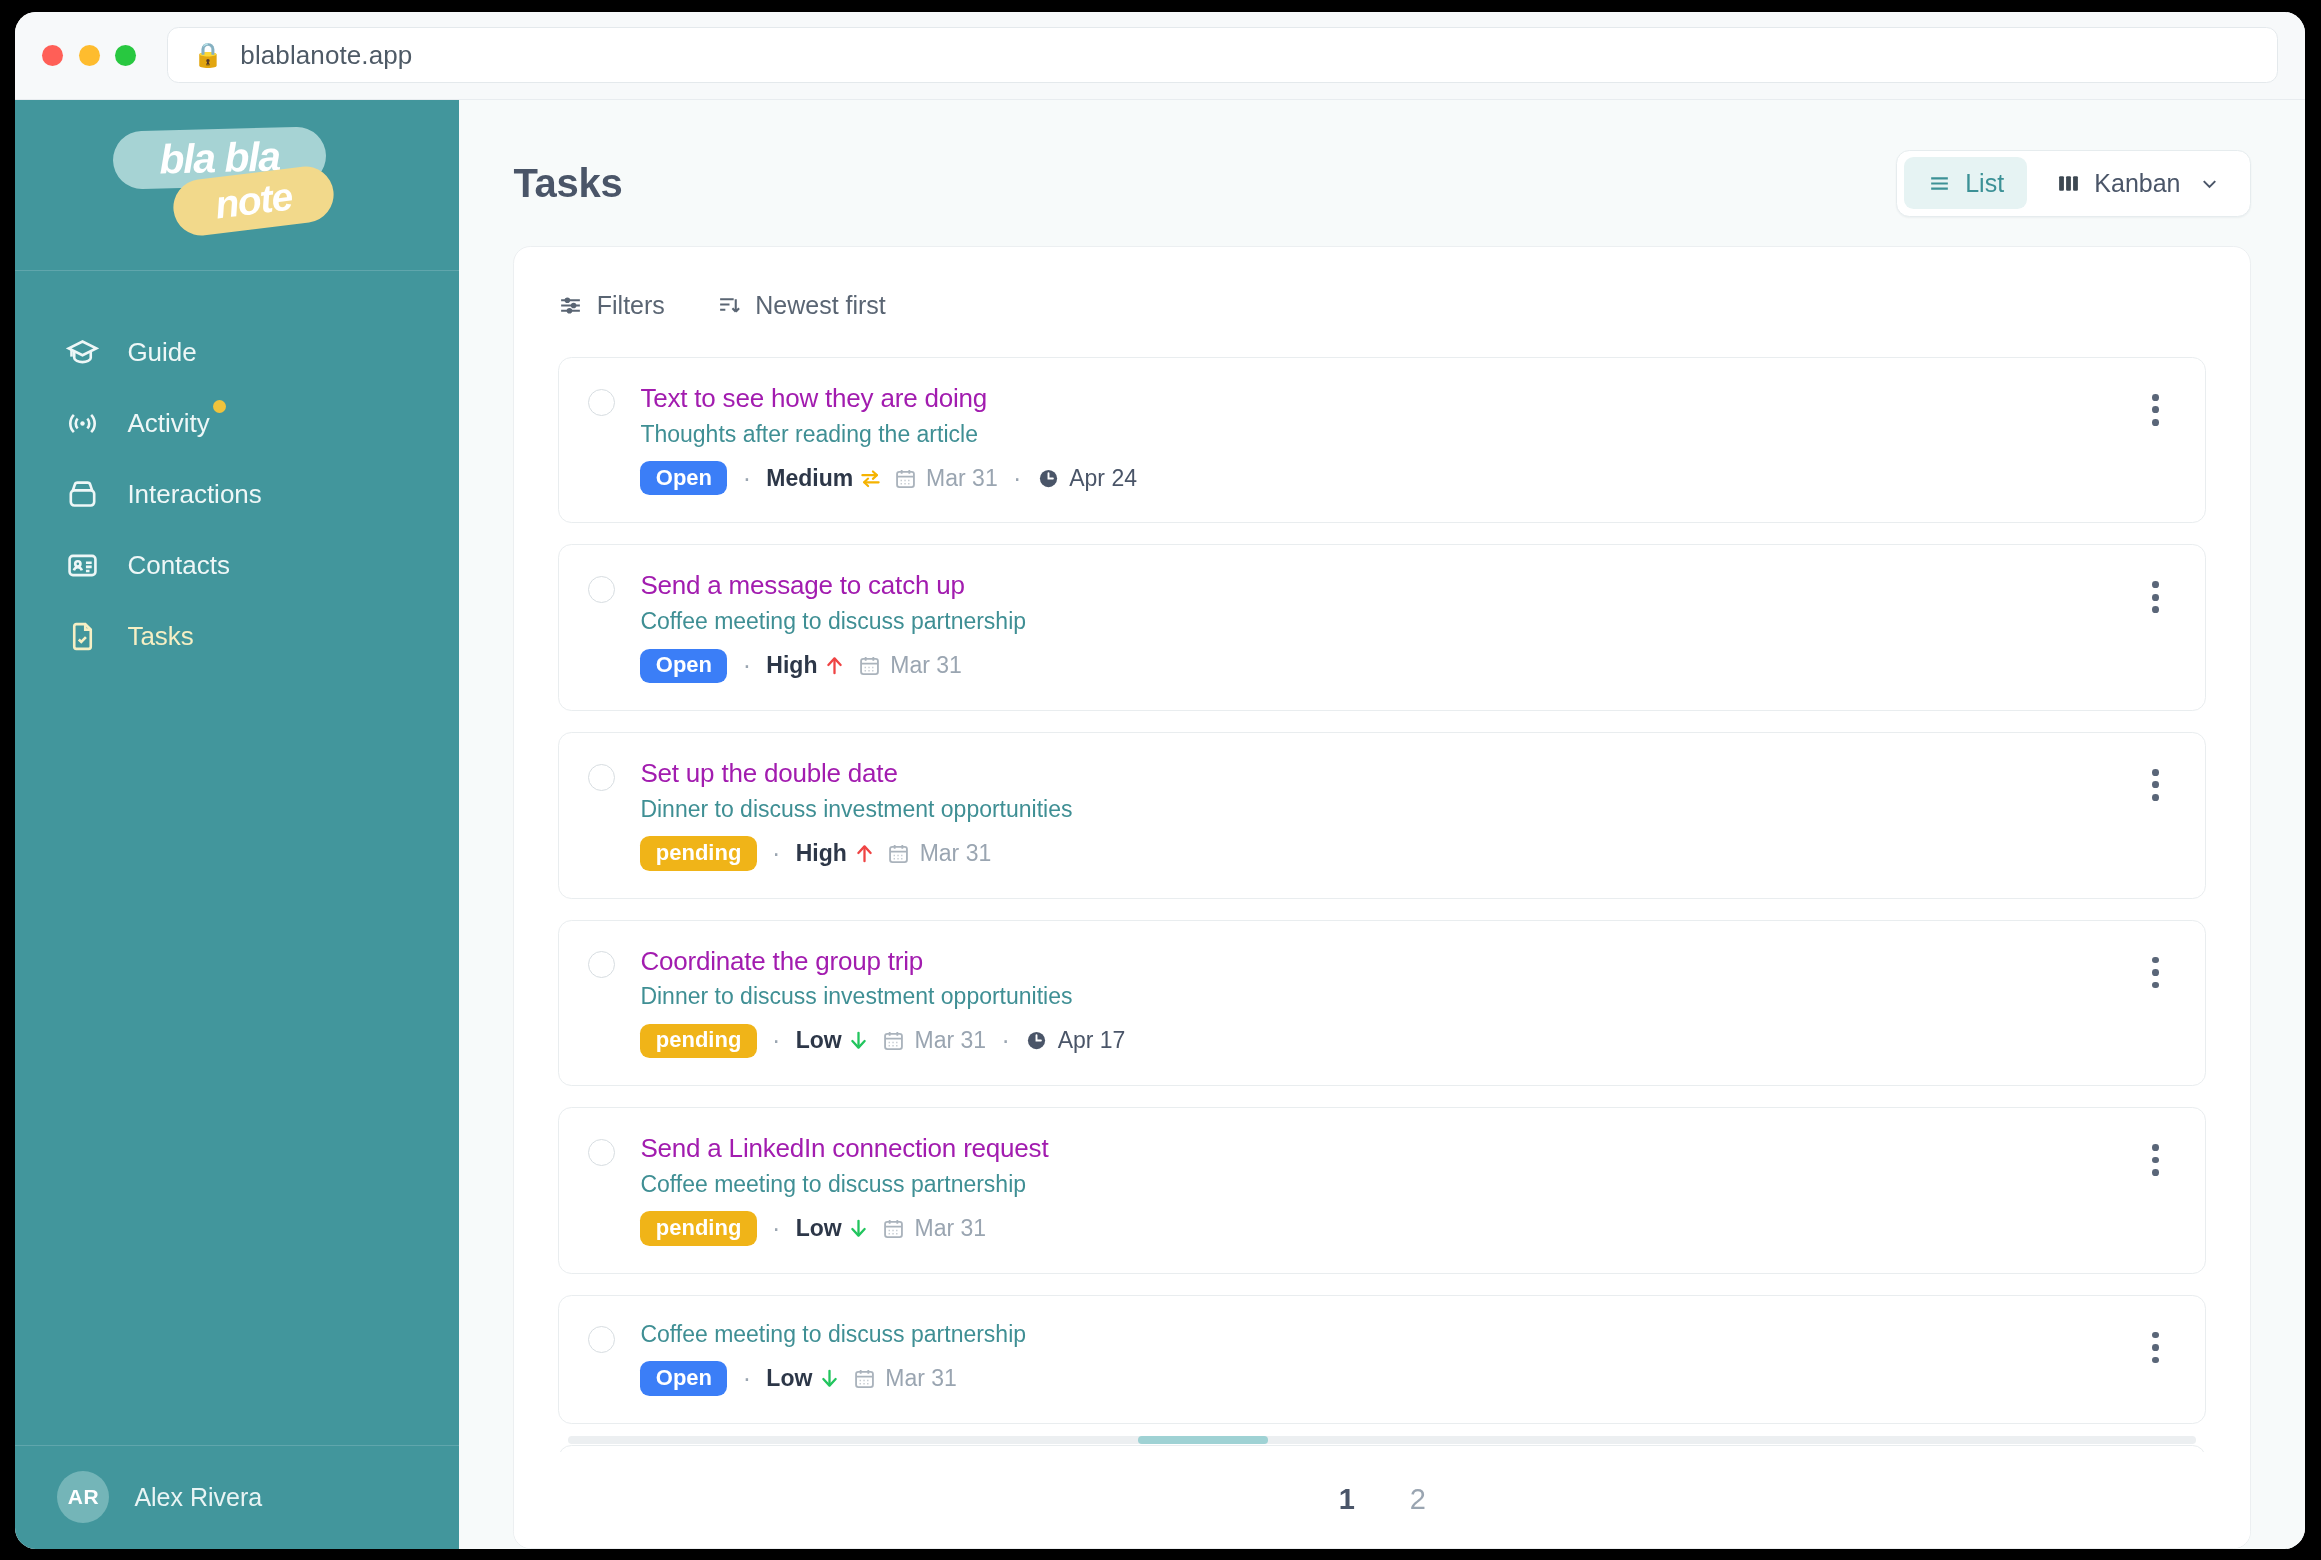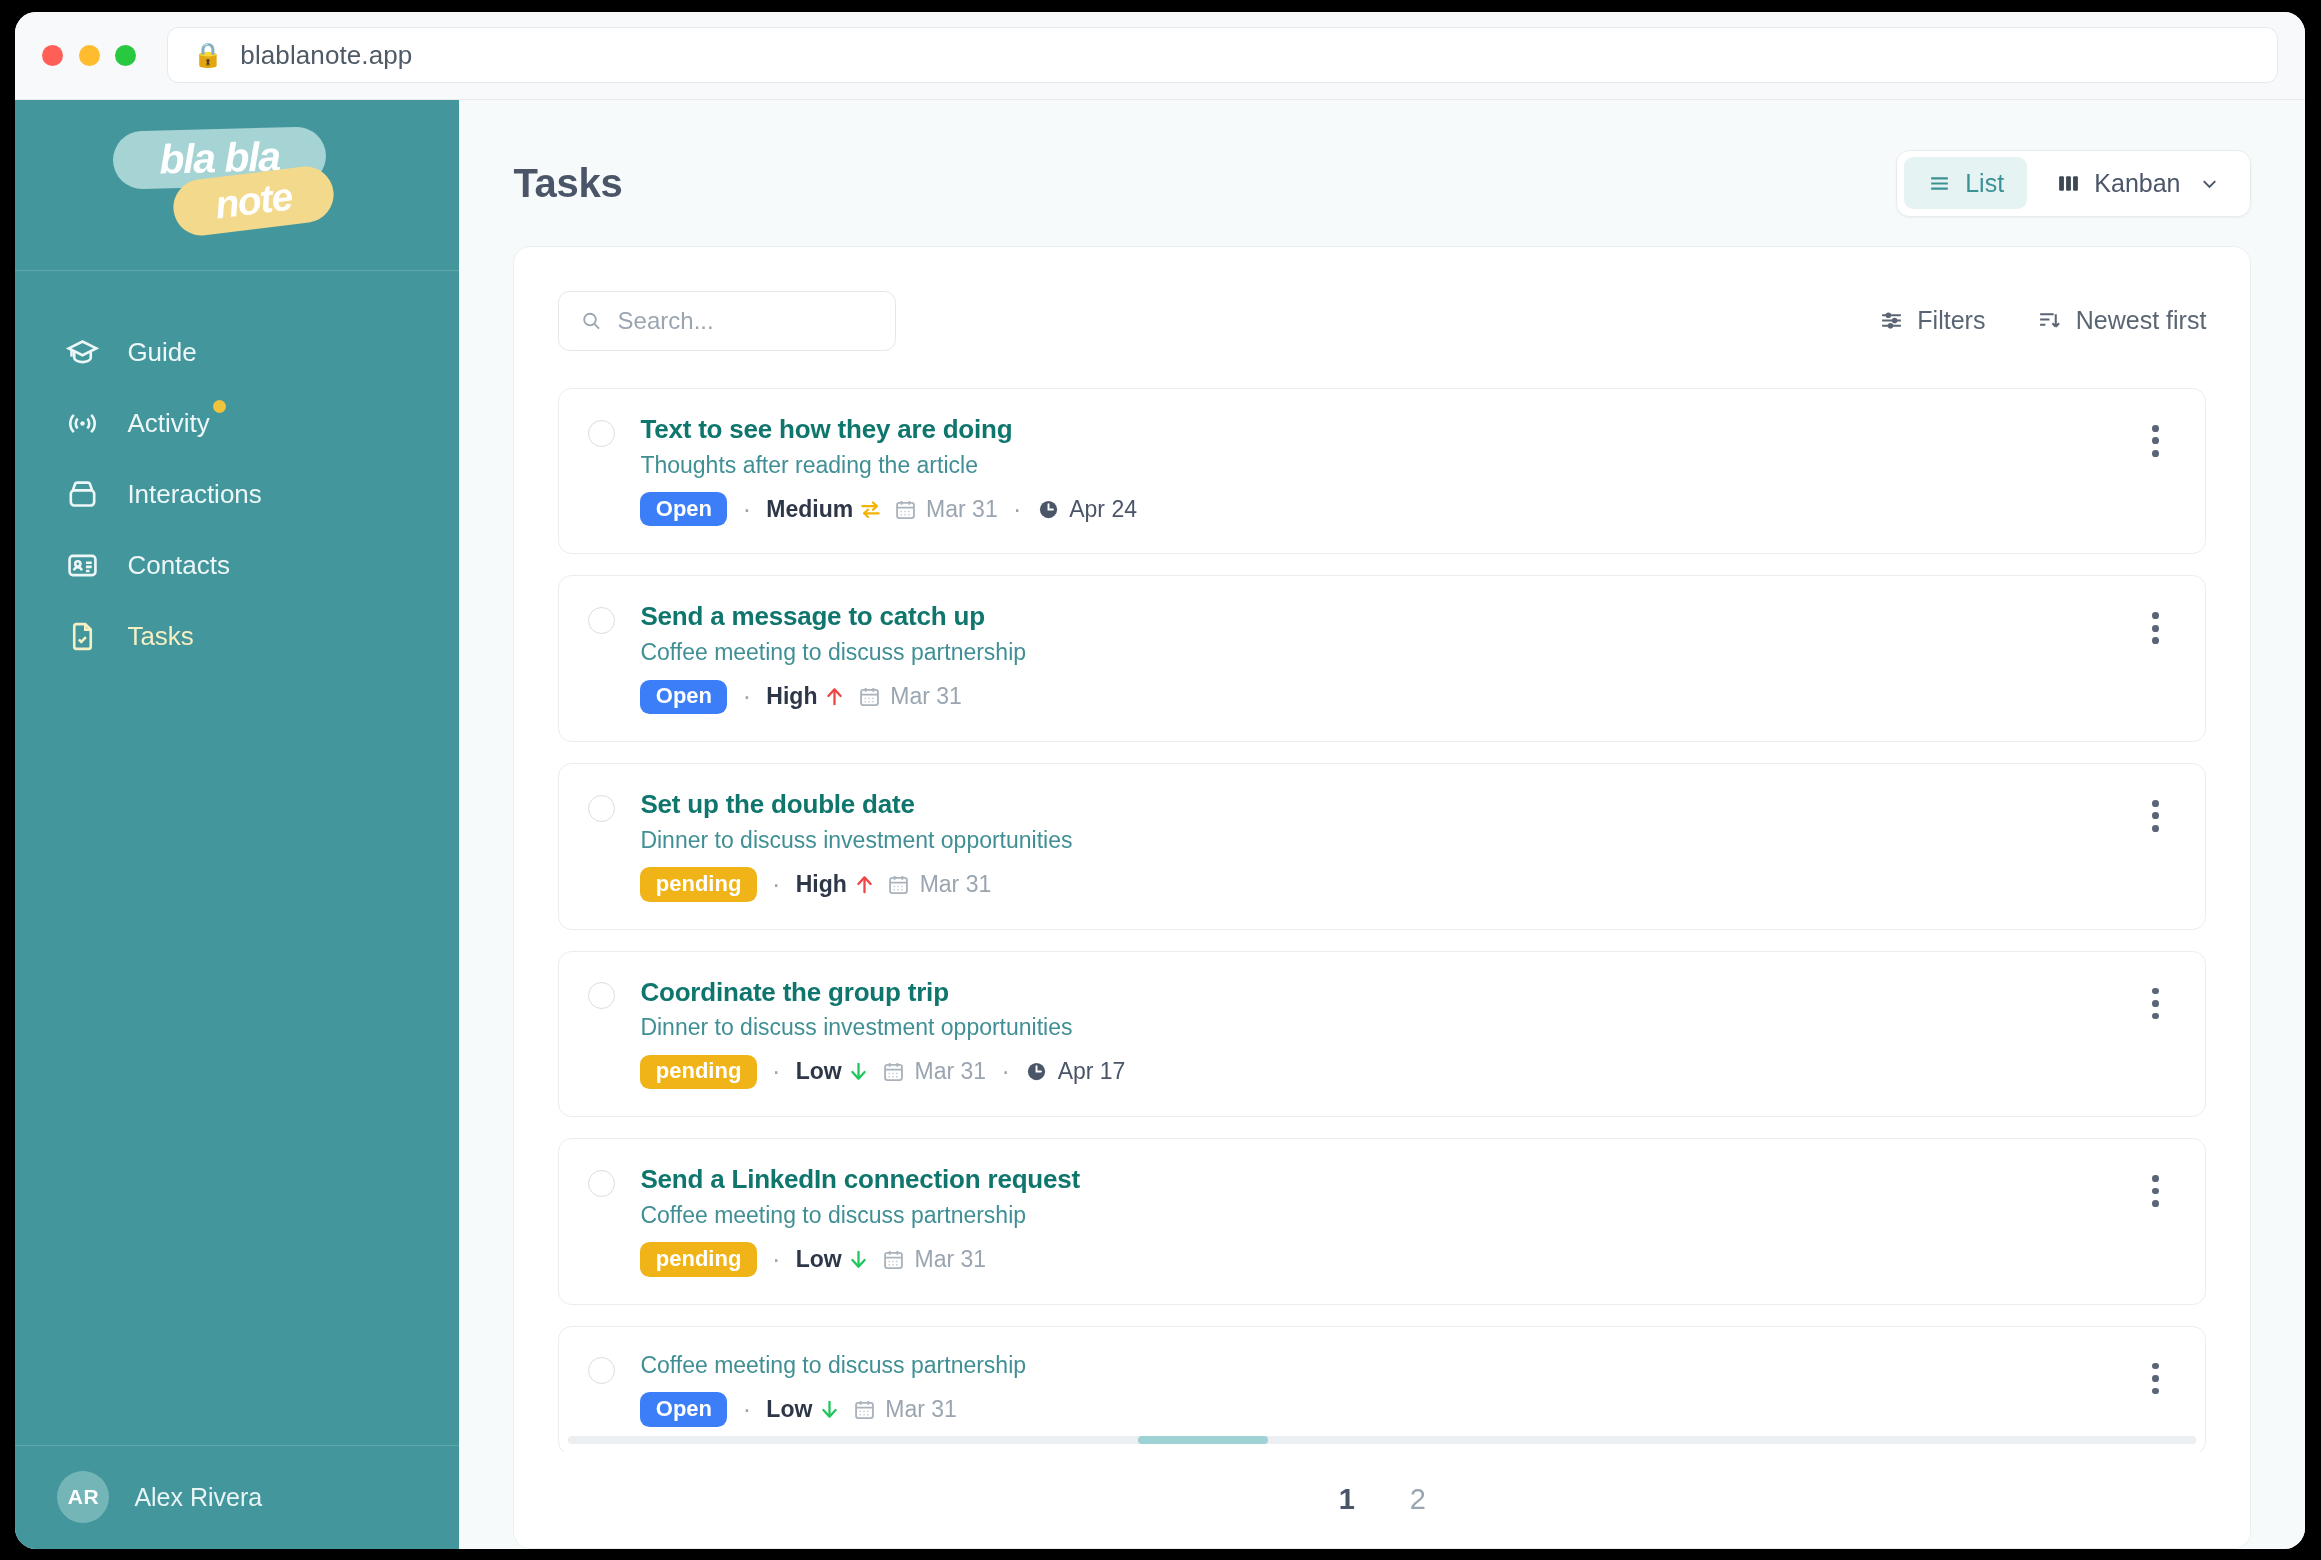--- a/index.html
+++ b/index.html
@@ -257,22 +257,22 @@
     width: 27px; height: 27px;
     min-width: 27px;
     border: 1.9px solid #d7dde1;
     border-radius: 50%;
     margin-top: 5.8px;
     cursor: pointer;
   }
   .task-body { flex: 1; min-width: 0; }
   .task-title {
     font-size: 26px;
-    font-weight: bold;
-    color: #0f766e;
+    font-weight: normal;
+    color: #a21caf;
     margin-bottom: 6.7px;
     letter-spacing: -0.2px;
   }
   .task-sub {
     font-size: 23px;
     color: #3f8f94;
     margin-bottom: 13.4px;
   }
   .task-meta {
     display: flex;
@@ -470,27 +470,20 @@
             <svg class="chev" viewBox="0 0 24 24" width="23" height="23">
                 <path d="M6 9.5l6 6 6-6"></path>
               </svg>
           </div>
         </div>
       </div>
 
       <section id="content-card">
 
         <div id="toolbar">
-          <div id="search-box">
-            <svg viewBox="0 0 24 24" width="25" height="25">
-                <circle cx="11" cy="11" r="6.4"></circle>
-                <path d="M15.8 15.8L21 21"></path>
-              </svg>
-            <input id="search-input" type="text" placeholder="Search..." style="">
-          </div>
 
           <div id="toolbar-right">
             <div class="toolbar-btn">
               <svg viewBox="0 0 24 24" width="25" height="25">
                   <path d="M3 7h4M11 7h10M3 12h10M17 12h4M3 17h6M13 17h8"></path>
                   <circle cx="9" cy="7" r="1.7" fill="#5a6573"></circle>
                   <circle cx="15" cy="12" r="1.7" fill="#5a6573"></circle>
                   <circle cx="11" cy="17" r="1.7" fill="#5a6573"></circle>
                 </svg>
               <span>Filters</span>

